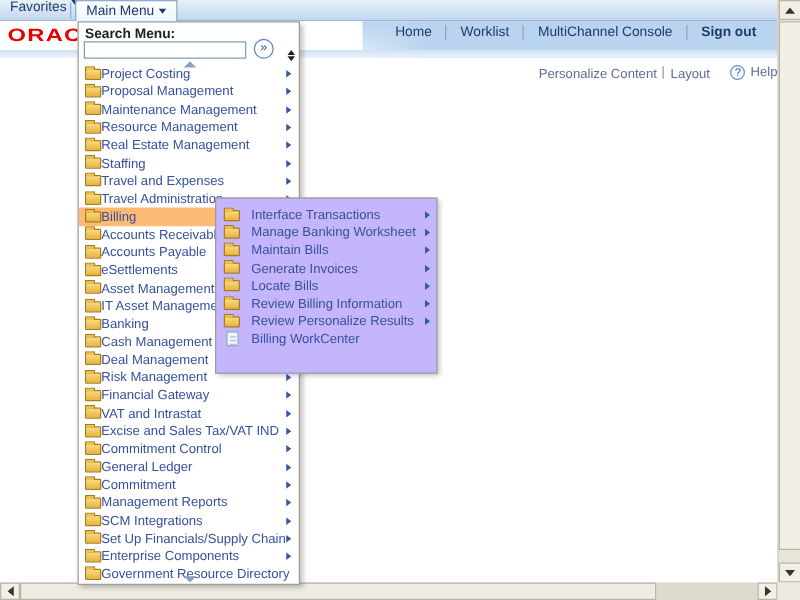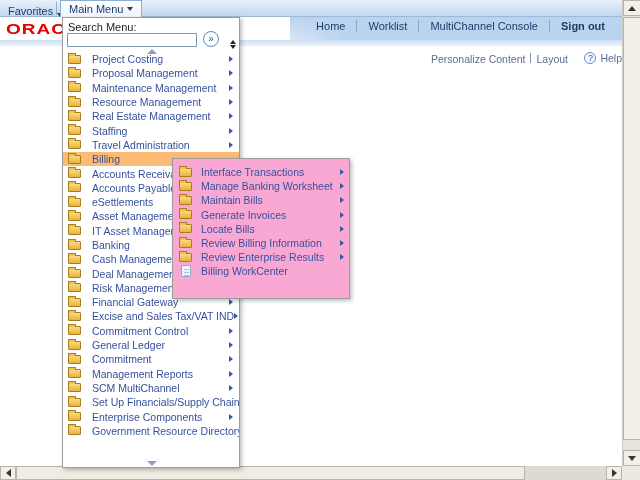--- a/index.html
+++ b/index.html
@@ -3,21 +3,21 @@
 <meta charset="utf-8">
 <style>
   * { margin:0; padding:0; box-sizing:border-box; }
   html,body { width:640px; height:480px; overflow:hidden; }
   body { font-family:"Liberation Sans", sans-serif; background:#fff; }
   #screen { position:relative; width:640px; height:480px; background:#fff; overflow:hidden; }
 
   
   .topbar { position:absolute; left:0; top:0; width:622px; height:17px;
     background:linear-gradient(to bottom,#e8f1fa,#c2d7ee); border-bottom:1px solid #9db8d6; }
-  .fav-tab { position:absolute; left:8px; top:0; height:17px; display:flex; align-items:flex-end;
+  .fav-tab { position:absolute; left:8px; top:0; height:17px; display:flex; align-items:flex-start;
     gap:4px; color:#1d3c6e; font-size:11px; cursor:default; }
   .tab-sep { position:absolute; left:56px; top:2px; height:13px; width:1px; background:#8fadd0; }
   .mm-tab { position:absolute; left:60px; top:0; height:17px; padding:0 8px; display:flex;
     align-items:center; gap:4px; color:#1d3c6e; font-size:11px;
     background:linear-gradient(to bottom,#fdfeff,#eef5fc);
     border:1px solid #8fadd0; border-bottom:none; }
   .caret-down { width:0; height:0; border-left:3px solid transparent; border-right:3px solid transparent;
     border-top:4px solid #1d3c6e; }
 
   
@@ -42,48 +42,48 @@
   .pers-pipe { width:1px; height:10px; background:#8a96b5; margin:0 5px; }
   .help-box { position:absolute; top:52px; right:18px; display:flex; align-items:center; gap:4px;
     font-size:10.5px; color:#5f6d93; }
   .help-icon { width:12px; height:12px; border:1px solid #6a8fc0; border-radius:50%;
     color:#2e5aa8; font-size:9px; line-height:10px; text-align:center; background:#f4f9ff; }
 
   
   .menu-panel { position:absolute; left:62px; top:17px; width:178px; height:451px;
     background:#fff; border:1px solid #9c9c9c; box-shadow:2px 2px 4px rgba(0,0,0,.25);
     z-index:10; overflow:hidden; }
-  .search-label { position:absolute; left:5px; top:3px; font-size:11px; font-weight:normal; color:#222; }
+  .search-label { position:absolute; left:5px; top:3px; font-size:11px; font-weight:bold; color:#222; }
   .search-input { position:absolute; left:4px; top:15px; width:130px; height:14px;
     border:1px solid #7f9db9; font-size:10px; padding:0 2px; font-family:"Liberation Sans",sans-serif; }
   .go-btn { position:absolute; left:140px; top:13px; width:16px; height:16px; border:1px solid #5c88c4;
     border-radius:50%; color:#2e5aa8; font-size:10px; line-height:14px; text-align:center;
     background:#fff; cursor:pointer; }
   .tri-up { position:absolute; left:84px; top:31px; width:0; height:0;
     border-left:5px solid transparent; border-right:5px solid transparent;
     border-bottom:5px solid #8aa0c4; cursor:pointer; }
   .resize-handle { position:absolute; right:3px; top:22px; display:flex; flex-direction:column;
     gap:1px; align-items:center; cursor:pointer; }
   .rs-up { width:0; height:0; border-left:3px solid transparent; border-right:3px solid transparent;
     border-bottom:4px solid #222; }
   .rs-dn { width:0; height:0; border-left:3px solid transparent; border-right:3px solid transparent;
     border-top:4px solid #222; }
   .menu-list { position:absolute; left:0; right:0; top:34px; }
   .mi { display:flex; align-items:center; height:14.3px; padding-left:5px; cursor:pointer; }
   .mi.hl { background:#fdba74; }
-  .mi-label { font-size:10.5px; color:#35519e; margin-left:11px; white-space:nowrap; }
+  .mi-label { font-size:10.5px; color:#35519e; white-space:nowrap; }
   .arr { width:0; height:0; border-top:3px solid transparent; border-bottom:3px solid transparent;
     border-left:4px solid #2e5aa8; margin-left:auto; margin-right:6px; }
   .tri-down { position:absolute; left:84px; bottom:1px; width:0; height:0;
     border-left:5px solid transparent; border-right:5px solid transparent;
     border-top:5px solid #8aa0c4; cursor:pointer; }
 
   
   .submenu-panel { position:absolute; left:172px; top:158px; width:178px; height:141px;
-    background:#f9a8d4; border:1px solid #9c9c9c; box-shadow:2px 2px 4px rgba(0,0,0,.25);
+    background:#c4b5fd; border:1px solid #9c9c9c; box-shadow:2px 2px 4px rgba(0,0,0,.25);
     z-index:20; overflow:hidden; padding-top:6px; }
   .smi { display:flex; align-items:center; height:14.2px; padding-left:6px; cursor:pointer; }
   .smi .mi-label { margin-left:9px; }
   .smi .arr { margin-right:5px; }
 
   
   .folder { position:relative; width:13px; height:9px; flex:0 0 13px;
     background:linear-gradient(to bottom,#f8da7e,#e9b33c); border:1px solid #a97d1c; border-radius:1px; }
   .folder::before { content:""; position:absolute; top:-3px; left:-1px; width:6px; height:2px;
     background:#eec153; border:1px solid #a97d1c; border-bottom:none; border-radius:1px 1px 0 0; }
@@ -192,20 +192,25 @@
           <span class="mi-label">Real Estate Management</span>
           <span class="arr"></span>
         </div>
       <div class="mi">
           <span class="folder"></span>
           <span class="mi-label">Staffing</span>
           <span class="arr"></span>
         </div>
       <div class="mi">
           <span class="folder"></span>
+          <span class="mi-label">Travel and Expenses</span>
+          <span class="arr"></span>
+        </div>
+      <div class="mi">
+          <span class="folder"></span>
           <span class="mi-label">Travel Administration</span>
           <span class="arr"></span>
         </div>
       <div class="mi hl">
           <span class="folder"></span>
           <span class="mi-label">Billing</span>
         </div>
       <div class="mi">
           <span class="folder"></span>
           <span class="mi-label">Accounts Receivable</span>
@@ -251,20 +256,25 @@
           <span class="mi-label">Risk Management</span>
           <span class="arr"></span>
         </div>
       <div class="mi">
           <span class="folder"></span>
           <span class="mi-label">Financial Gateway</span>
           <span class="arr"></span>
         </div>
       <div class="mi">
           <span class="folder"></span>
+          <span class="mi-label">VAT and Intrastat</span>
+          <span class="arr"></span>
+        </div>
+      <div class="mi">
+          <span class="folder"></span>
           <span class="mi-label">Excise and Sales Tax/VAT IND</span>
           <span class="arr"></span>
         </div>
       <div class="mi">
           <span class="folder"></span>
           <span class="mi-label">Commitment Control</span>
           <span class="arr"></span>
         </div>
       <div class="mi">
           <span class="folder"></span>
@@ -276,21 +286,21 @@
           <span class="mi-label">Commitment</span>
           <span class="arr"></span>
         </div>
       <div class="mi">
           <span class="folder"></span>
           <span class="mi-label">Management Reports</span>
           <span class="arr"></span>
         </div>
       <div class="mi">
           <span class="folder"></span>
-          <span class="mi-label">SCM MultiChannel</span>
+          <span class="mi-label">SCM Integrations</span>
           <span class="arr"></span>
         </div>
       <div class="mi">
           <span class="folder"></span>
           <span class="mi-label">Set Up Financials/Supply Chain</span>
           <span class="arr"></span>
         </div>
       <div class="mi">
           <span class="folder"></span>
           <span class="mi-label">Enterprise Components</span>
@@ -330,21 +340,21 @@
         <span class="mi-label">Locate Bills</span>
         <span class="arr"></span>
       </div>
     <div class="smi">
         <span class="folder"></span>
         <span class="mi-label">Review Billing Information</span>
         <span class="arr"></span>
       </div>
     <div class="smi">
         <span class="folder"></span>
-        <span class="mi-label">Review Enterprise Results</span>
+        <span class="mi-label">Review Personalize Results</span>
         <span class="arr"></span>
       </div>
     <div class="smi">
         <span class="doc"></span>
         <span class="mi-label">Billing WorkCenter</span>
       </div>
   </div>
 
   <div class="vscroll">
     <div class="sb-btn v-up">

